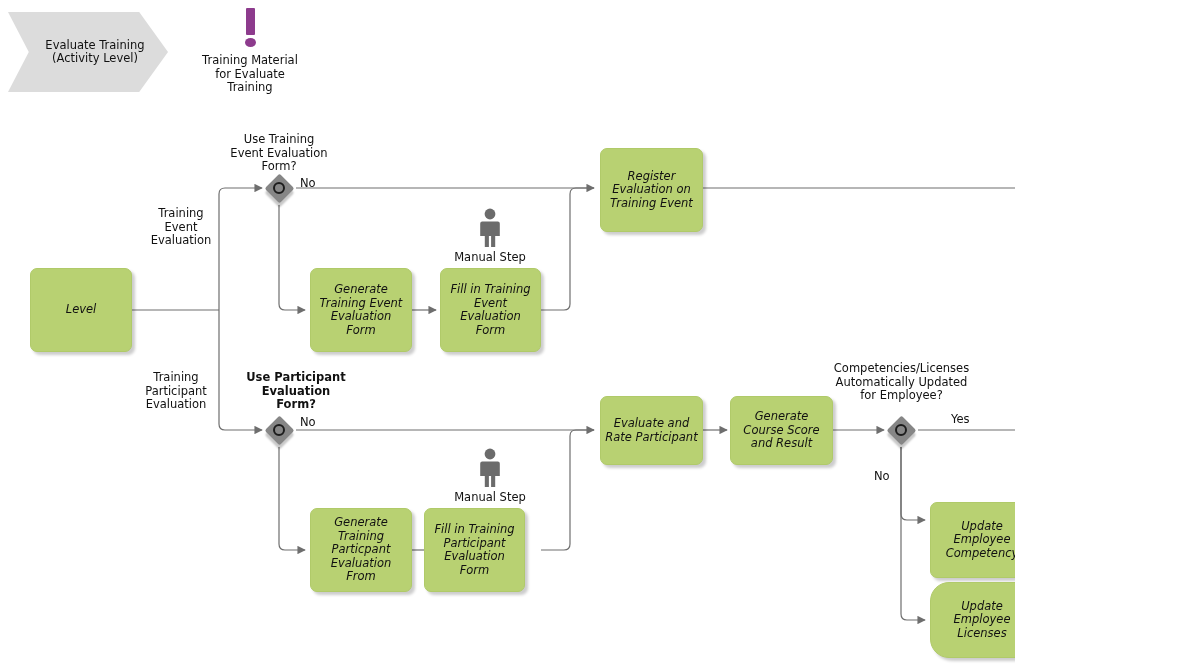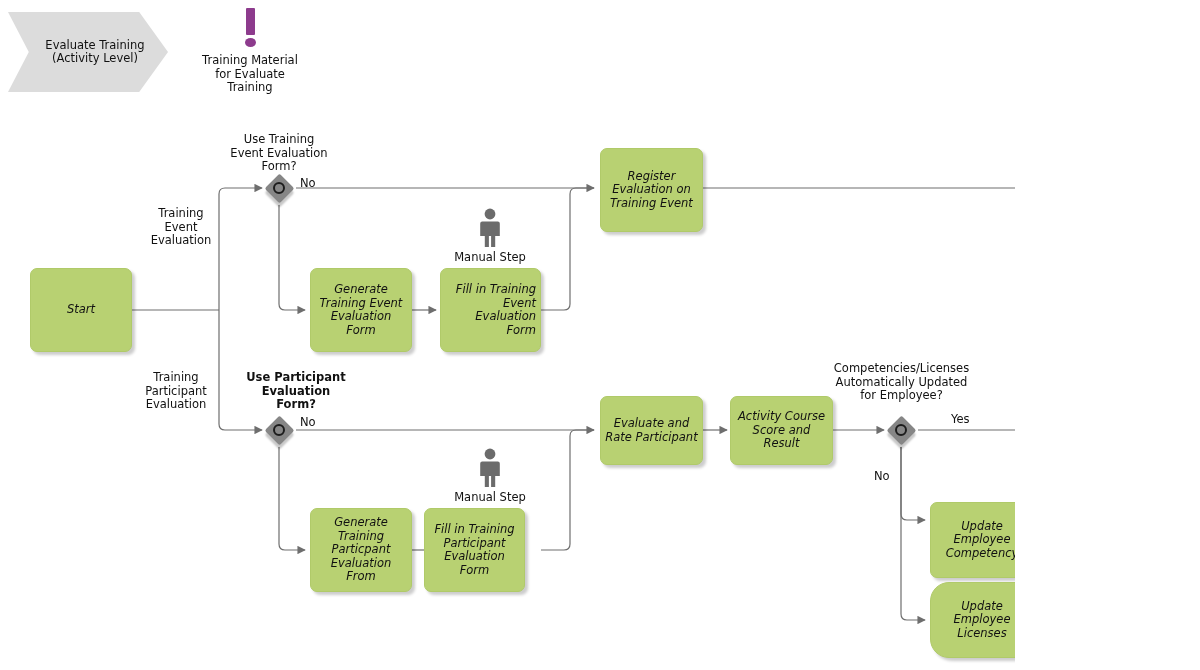--- a/index.html
+++ b/index.html
@@ -191,34 +191,34 @@
 
   <div class="excl" style="left:242px; top:8px;">
     <div class="bar"></div>
     <div class="dot"></div>
   </div>
   <div class="label" style="left:180px; top:54px; width:140px;">Training Material
 for Evaluate
 Training</div>
 
   <div class="node task" style="left:30px; top:268px; width:102px; height:84px;">
-    <span>Start</span>
+    <span>Level</span>
   </div>
 
   <div class="node task" style="left:1088px; top:268px; width:102px; height:84px;">
     <span>Stop</span>
   </div>
 
   <div class="node task" style="left:310px; top:268px; width:102px; height:84px;">
     <span>Generate
 Training Event
 Evaluation Form</span>
   </div>
 
-  <div class="node task" style="left:440px; top:268px; width:101px; height:84px;text-align:right;">
+  <div class="node task" style="left:440px; top:268px; width:101px; height:84px;">
     <span>Fill in Training
 Event Evaluation
 Form</span>
   </div>
 
   <div class="node task" style="left:600px; top:148px; width:103px; height:84px;">
     <span>Register
 Evaluation on
 Training Event</span>
   </div>
@@ -235,21 +235,21 @@
 Participant
 Evaluation Form</span>
   </div>
 
   <div class="node task" style="left:600px; top:396px; width:103px; height:69px;">
     <span>Evaluate and
 Rate Participant</span>
   </div>
 
   <div class="node task" style="left:730px; top:396px; width:103px; height:69px;">
-    <span>Activity
+    <span>Generate
 Course Score
 and Result</span>
   </div>
 
   <div class="node task" style="left:930px; top:482px; width:104px; height:76px;margin-top:20px;">
     <span>Update
 Employee
 Competency</span>
   </div>
 

